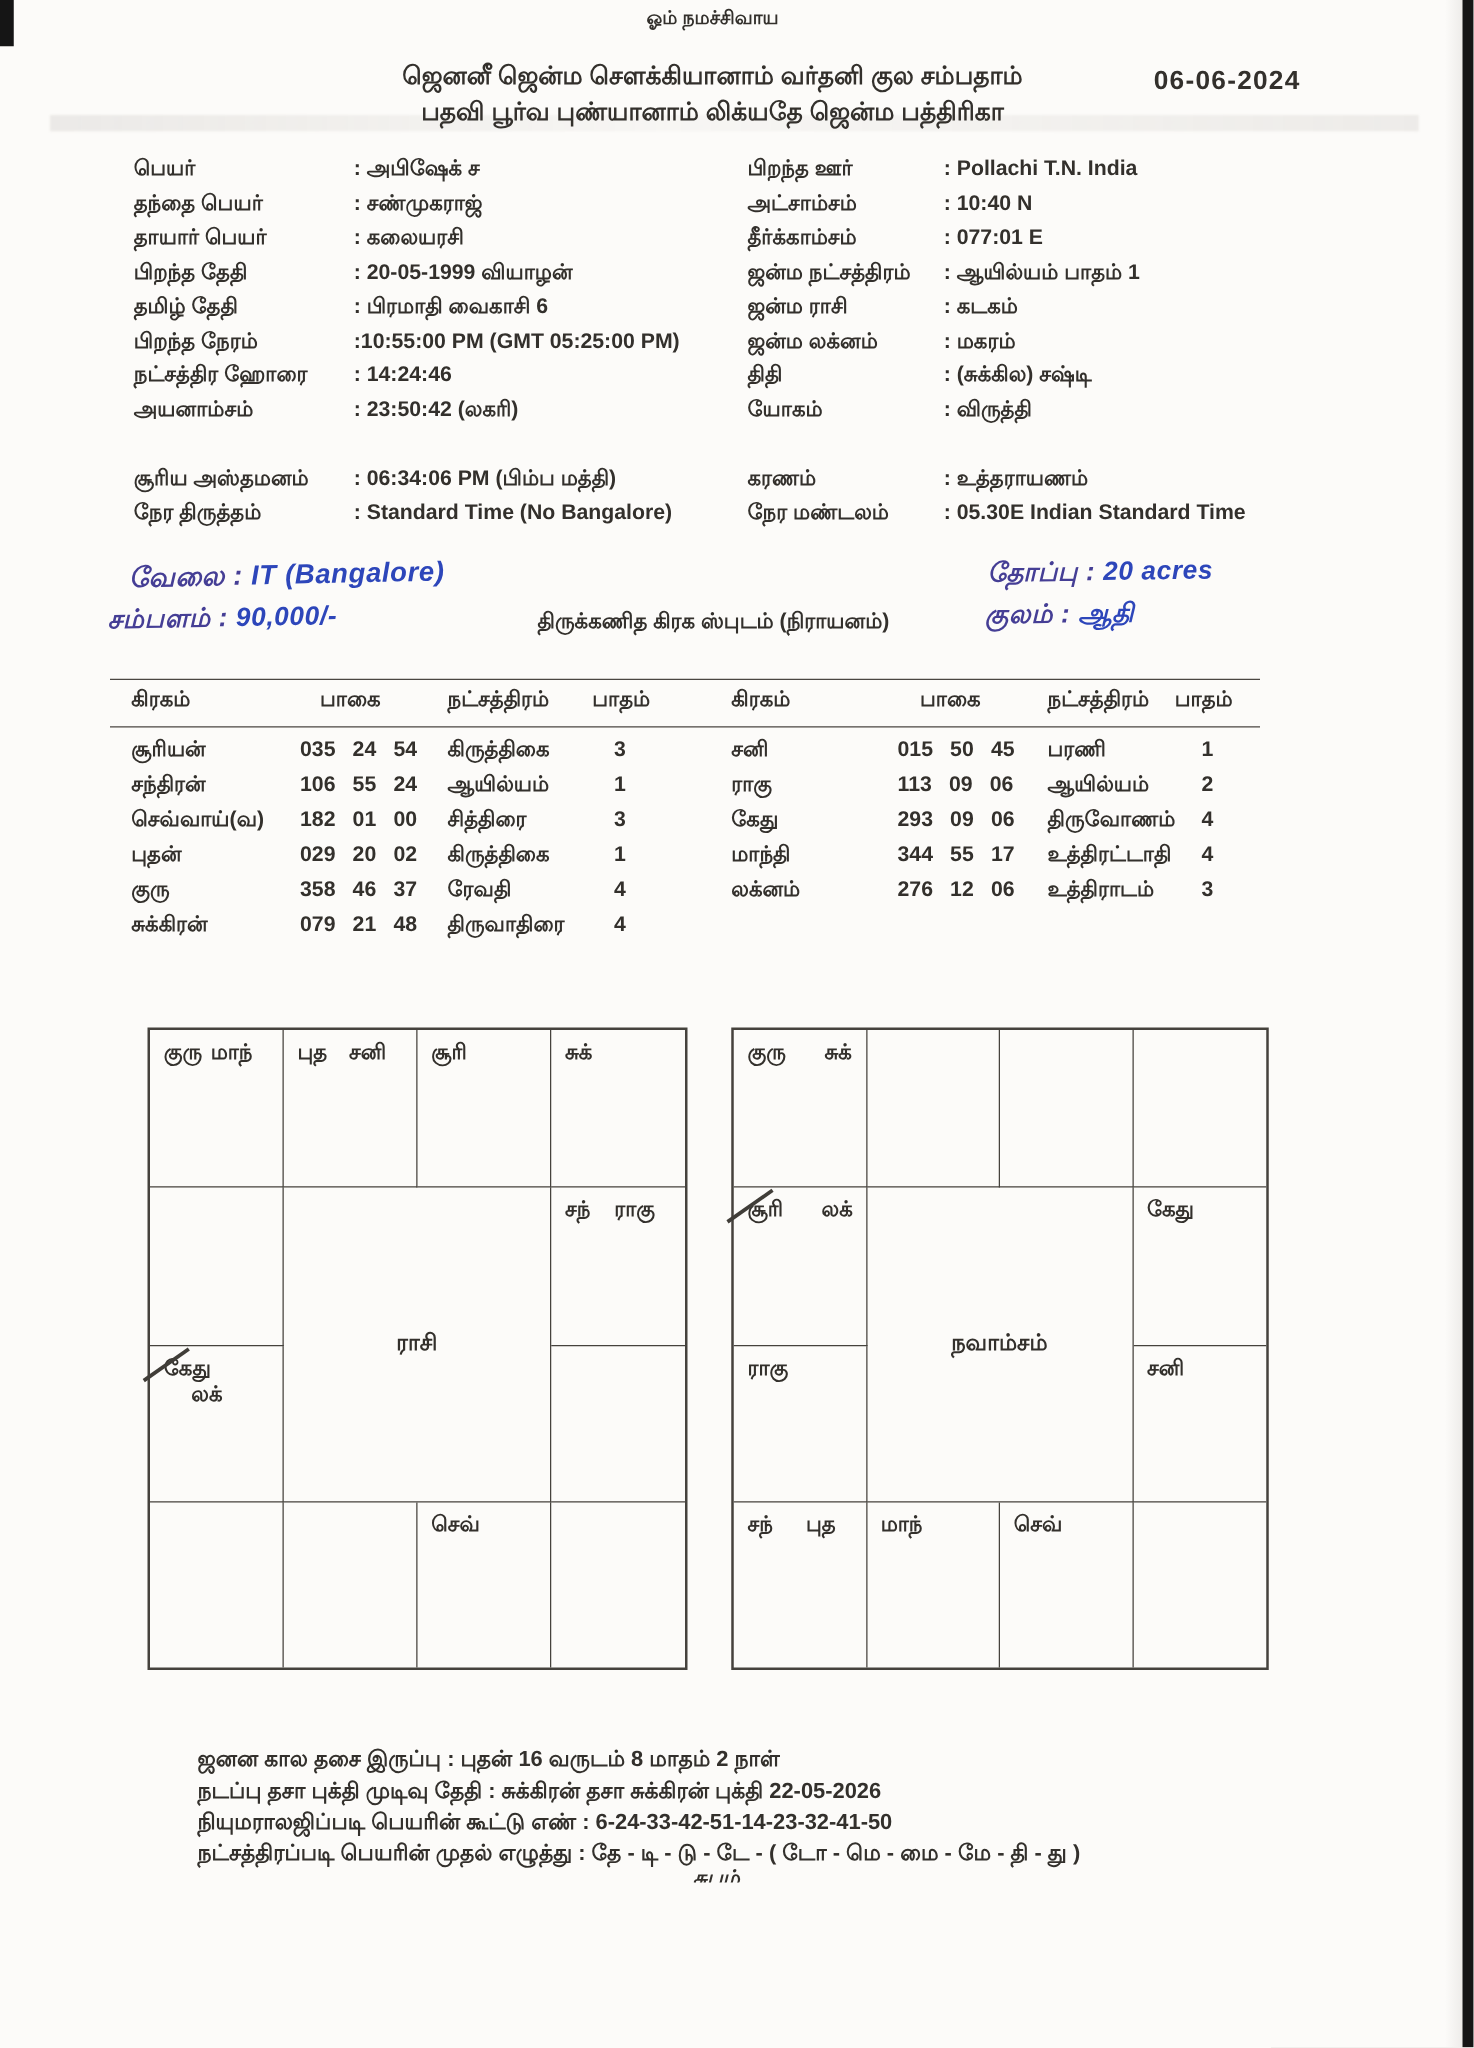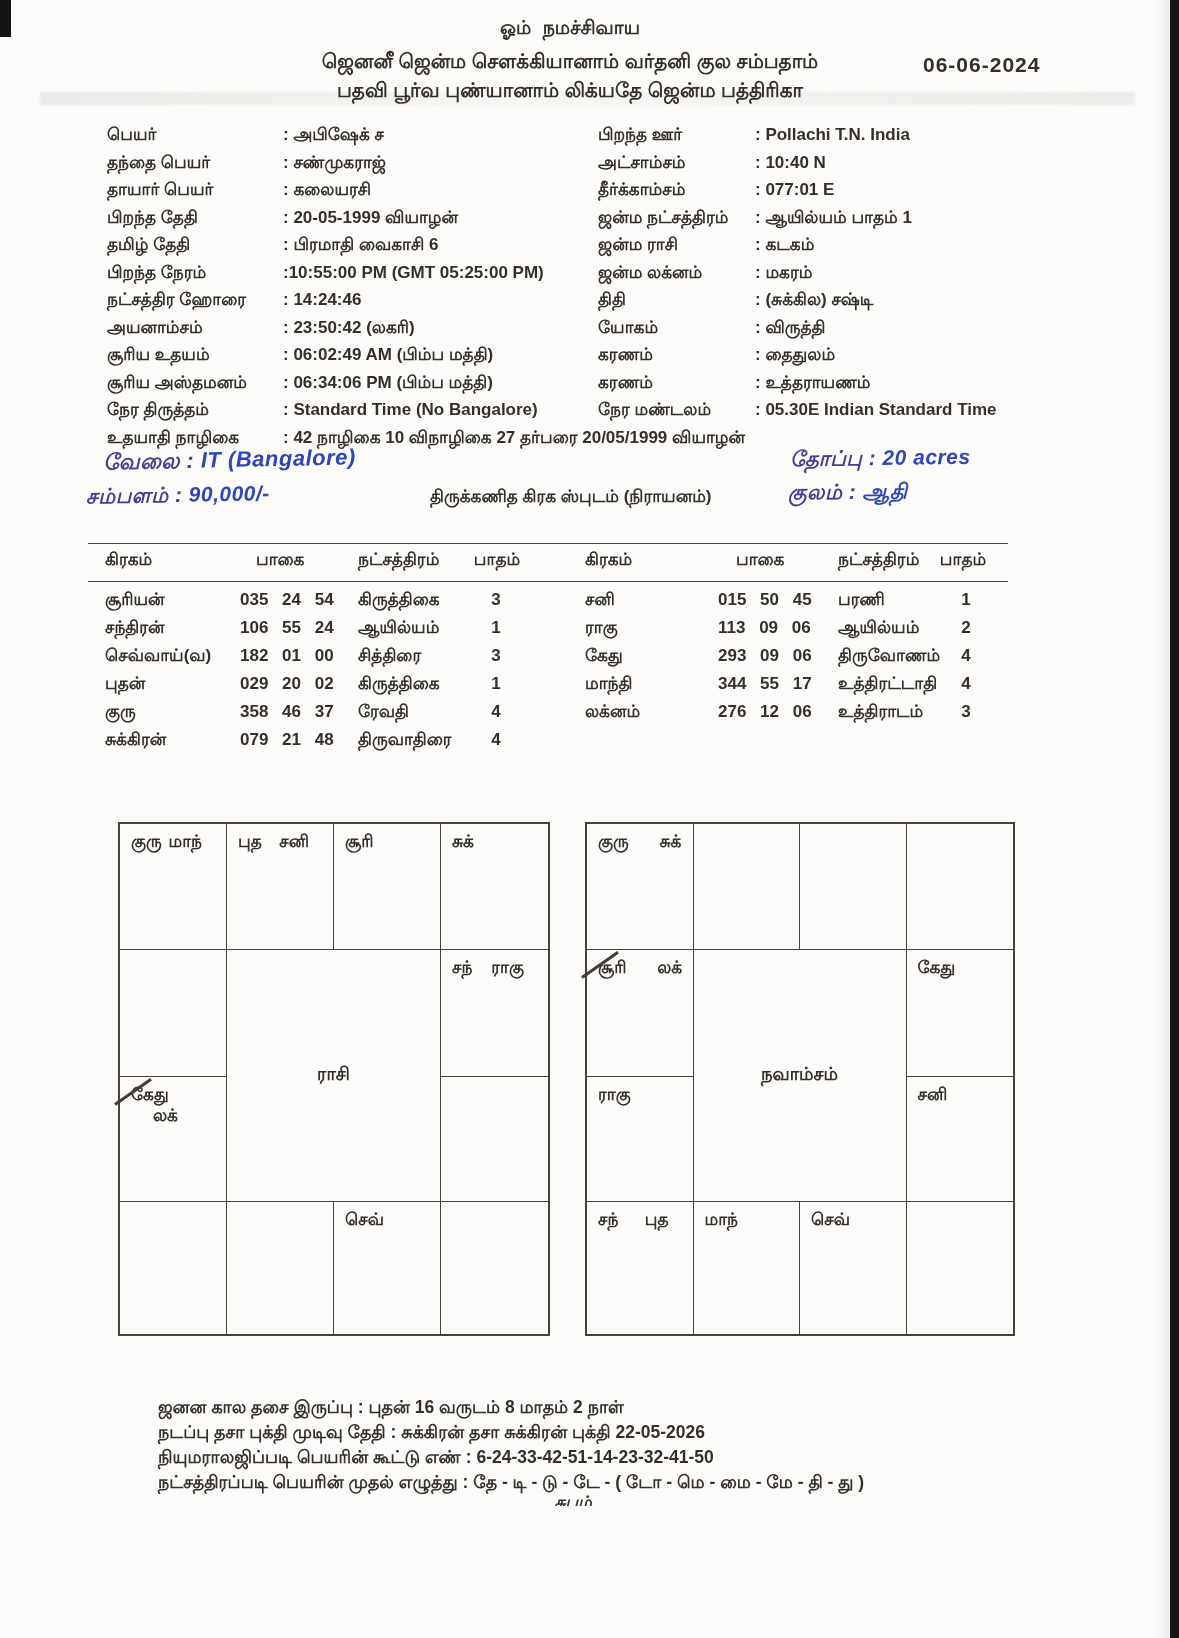--- a/index.html
+++ b/index.html
@@ -12,21 +12,21 @@
   
   .right-strip{position:absolute;right:0;top:0;width:9px;height:1638px;background:#161616;}
   .right-shadow{position:absolute;right:9px;top:0;width:14px;height:1638px;
     background:linear-gradient(90deg,rgba(150,145,140,0) 0%,rgba(150,145,140,.14) 100%);}
   .tl-mark{position:absolute;left:0;top:0;width:11px;height:37px;background:#151515;}
   .scan-band{position:absolute;left:40px;top:92px;width:1095px;height:13px;
     background:linear-gradient(90deg,rgba(158,152,146,.17),rgba(158,152,146,.05) 45%,rgba(158,152,146,.15));
     filter:blur(1px);}
   
   .hline{position:absolute;left:0;width:1140px;text-align:center;font-weight:700;}
-  .h1{top:18px;font-size:19px;font-family:Liberation Mono, monospace;}
+  .h1{top:6px;font-size:15px;}
   .h2{top:50px;font-size:20px;}
   .h3{top:79px;font-size:20px;}
   .doc-date{position:absolute;left:903px;top:53px;font-size:21px;font-weight:600;letter-spacing:1px;margin-left:20px;}
   
   .drow{position:absolute;left:0;width:1179px;height:26px;font-size:17px;font-weight:600;}
   .dl{position:absolute;left:107px;white-space:nowrap;}
   .dv{position:absolute;left:283px;white-space:nowrap;}
   .dl2{position:absolute;left:598px;white-space:nowrap;}
   .dv2{position:absolute;left:755px;white-space:nowrap;}
   
@@ -136,41 +136,31 @@
     <span class="dv">: 14:24:46</span>
     <span class="dl2">திதி</span>
     <span class="dv2">: (சுக்கில) சஷ்டி</span>
   </div>
   <div class="drow" style="top:318px">
     <span class="dl">அயனாம்சம்</span>
     <span class="dv">: 23:50:42 (லகரி)</span>
     <span class="dl2">யோகம்</span>
     <span class="dv2">: விருத்தி</span>
   </div>
-  <div class="drow" style="top:345px">
-    <span class="dl">சூரிய உதயம்</span>
-    <span class="dv">: 06:02:49 AM (பிம்ப மத்தி)</span>
-    <span class="dl2">கரணம்</span>
-    <span class="dv2">: தைதுலம்</span>
-  </div>
   <div class="drow" style="top:373px">
     <span class="dl">சூரிய அஸ்தமனம்</span>
     <span class="dv">: 06:34:06 PM (பிம்ப மத்தி)</span>
     <span class="dl2">கரணம்</span>
     <span class="dv2">: உத்தராயணம்</span>
   </div>
   <div class="drow" style="top:400px">
     <span class="dl">நேர திருத்தம்</span>
     <span class="dv">: Standard Time (No Bangalore)</span>
     <span class="dl2">நேர மண்டலம்</span>
     <span class="dv2">: 05.30E Indian Standard Time</span>
-  </div>
-  <div class="drow" style="top:428px">
-    <span class="dl">உதயாதி நாழிகை</span>
-    <span class="dv">: 42 நாழிகை 10 விநாழிகை 27 தர்பரை 20/05/1999 வியாழன்</span>
   </div>
 
   <div class="hw hw-job">
     <span class="ink1">வேலை :</span>
     <span class="ink2">IT (Bangalore)</span>
   </div>
   <div class="hw hw-salary">
     <span class="ink1">சம்பளம் :</span>
     <span class="ink2">90,000/-</span>
   </div>

